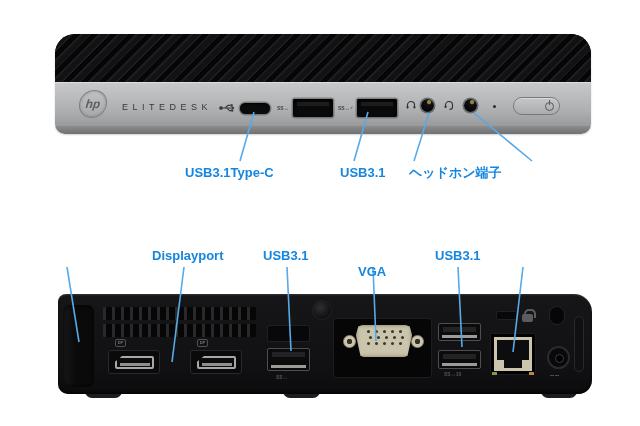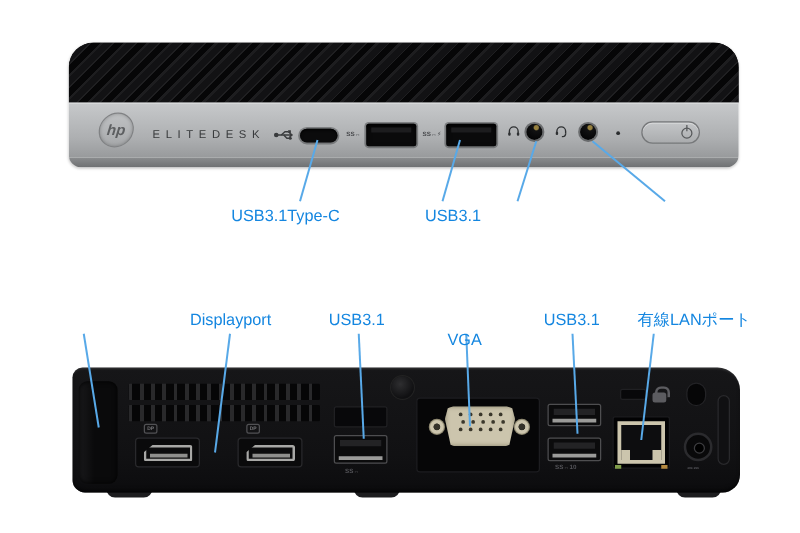--- a/index.html
+++ b/index.html
@@ -3,21 +3,21 @@
 <meta charset="utf-8">
 <style>
   html,body{margin:0;padding:0;background:#fff;}
   *{box-sizing:border-box;}
   .stage{
     position:relative;width:640px;height:426px;background:#ffffff;
     font-family:"Liberation Sans","DejaVu Sans",sans-serif;overflow:hidden;
   }
   
   .cl{
-    position:absolute;font-weight:400;font-size:13px;line-height:14px;
+    position:absolute;font-weight:700;font-size:13px;line-height:14px;
     color:var(--label-blue);white-space:nowrap;z-index:6;
   }
   .lines{position:absolute;left:0;top:0;z-index:5;pointer-events:none;}
   .lines line{stroke:var(--line-blue);stroke-width:1.6;}
 
   
   .dev-front{
     position:absolute;left:55px;top:34px;width:536px;height:100px;
     border-radius:20px 20px 10px 10px;overflow:hidden;z-index:1;
     box-shadow:0 1px 2px rgba(0,0,0,.18);
@@ -308,20 +308,20 @@
     <line x1="67" y1="267" x2="79" y2="342"></line>
     <line x1="184" y1="267" x2="172" y2="362"></line>
     <line x1="287" y1="267" x2="291" y2="351"></line>
     <line x1="373" y1="267" x2="376" y2="341"></line>
     <line x1="458" y1="267" x2="462" y2="347"></line>
     <line x1="523" y1="267" x2="513" y2="352"></line>
   </svg>
 
   <div class="cl" style="left:185px;top:166px">USB3.1Type-C</div>
   <div class="cl" style="left:340px;top:166px">USB3.1</div>
+  <div class="cl" style="left:409px;top:166px">ヘッドホン端子</div>
 
   <div class="cl" style="left:152px;top:249px">Displayport</div>
   <div class="cl" style="left:263px;top:249px">USB3.1</div>
   <div class="cl" style="left:358px;top:265px">VGA</div>
   <div class="cl" style="left:435px;top:249px">USB3.1</div>
-  <div class="cl" style="left:510px;top:249px">有線LANポート</div>
 
 </div>
 
 </body></html>

